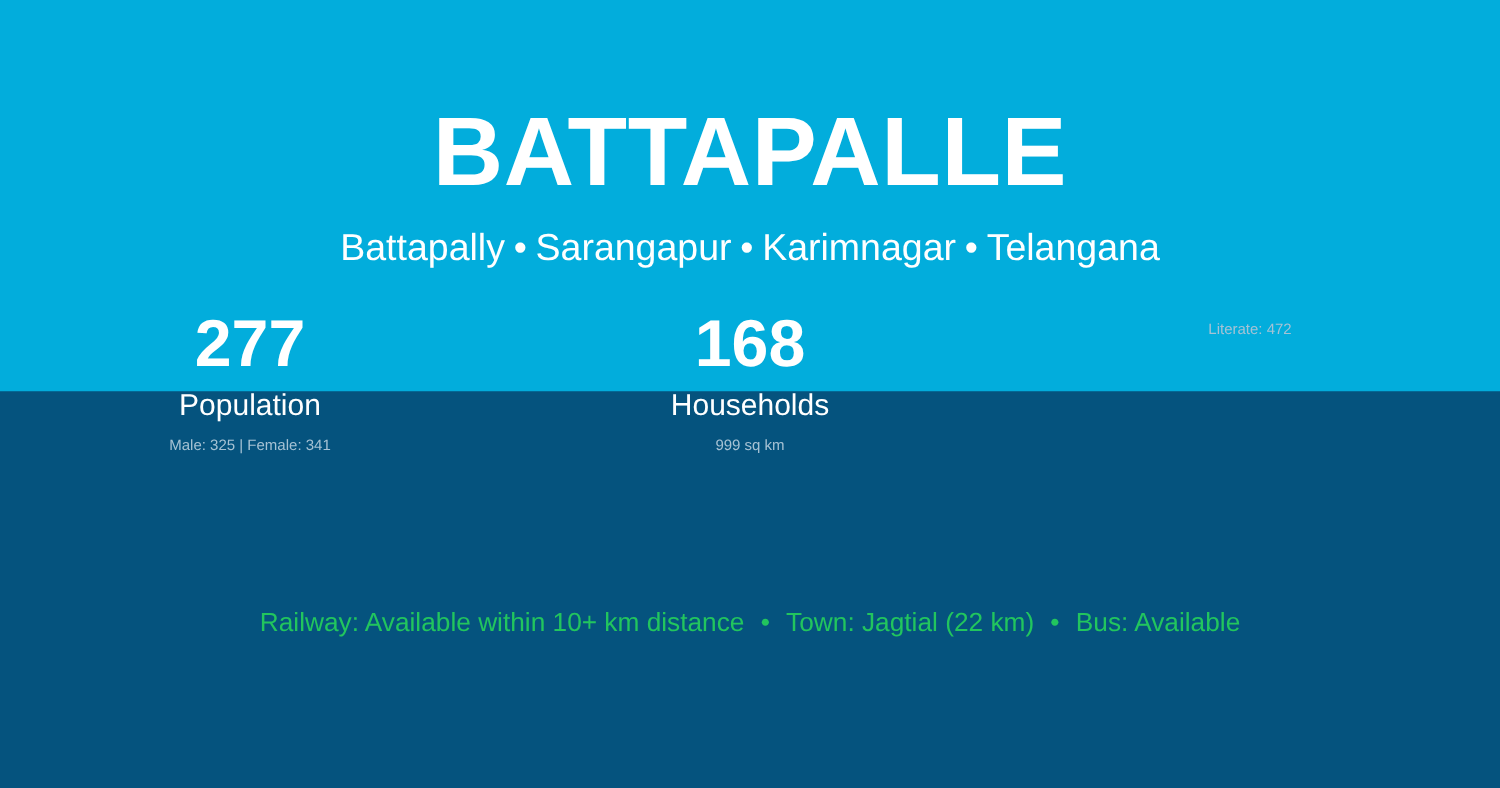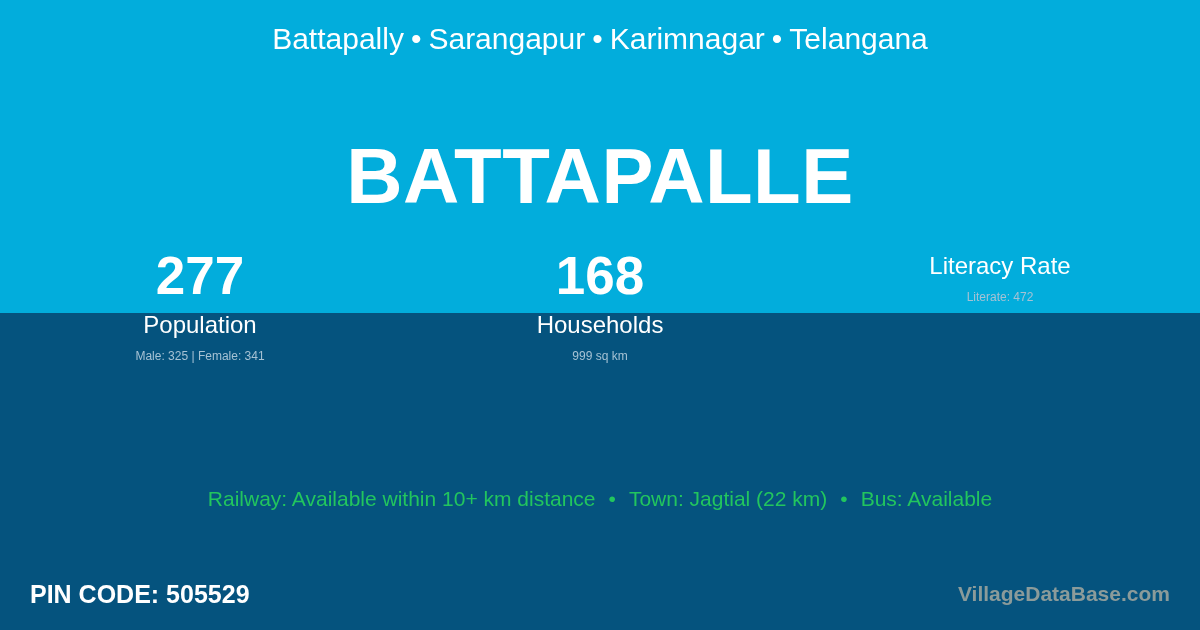--- a/index.html
+++ b/index.html
@@ -145,50 +145,45 @@
   }
 </style>
 </head>
 <body>
 
 <div id="card">
 
   <div id="cyan-band"></div>
 
   <div id="header">
+    <div id="village-title">BATTAPALLE</div>
+
     <div id="village-breadcrumb">
       <span>Battapally</span><span class="crumb-sep">•</span><span>Sarangapur</span><span class="crumb-sep">•</span><span>Karimnagar</span><span class="crumb-sep">•</span><span>Telangana</span>
     </div>
-
-    <div id="village-title">BATTAPALLE</div>
   </div>
 
   <div id="stats-row">
 
     <div class="stat-col">
       <div class="stat-value">277</div>
       <div class="stat-label">Population</div>
       <div class="stat-sub">Male: 325 | Female: 341</div>
     </div>
 
     <div class="stat-col">
       <div class="stat-value">168</div>
       <div class="stat-label">Households</div>
       <div class="stat-sub">999 sq km</div>
     </div>
 
     <div class="stat-col">
-      <div class="stat-label">Literacy Rate</div>
       <div class="stat-sub">Literate: 472</div>
     </div>
 
   </div>
 
   <div id="amenities">
     <span>Railway: Available within 10+ km distance</span><span class="amen-sep">•</span><span>Town: Jagtial (22 km)</span><span class="amen-sep">•</span><span>Bus: Available</span>
   </div>
 
-  <div id="footer">
-    <div id="pin-code">PIN CODE: 505529</div>
-    <div id="site-watermark">VillageDataBase.com</div>
-  </div>
 
 </div>
 
 </body></html>

